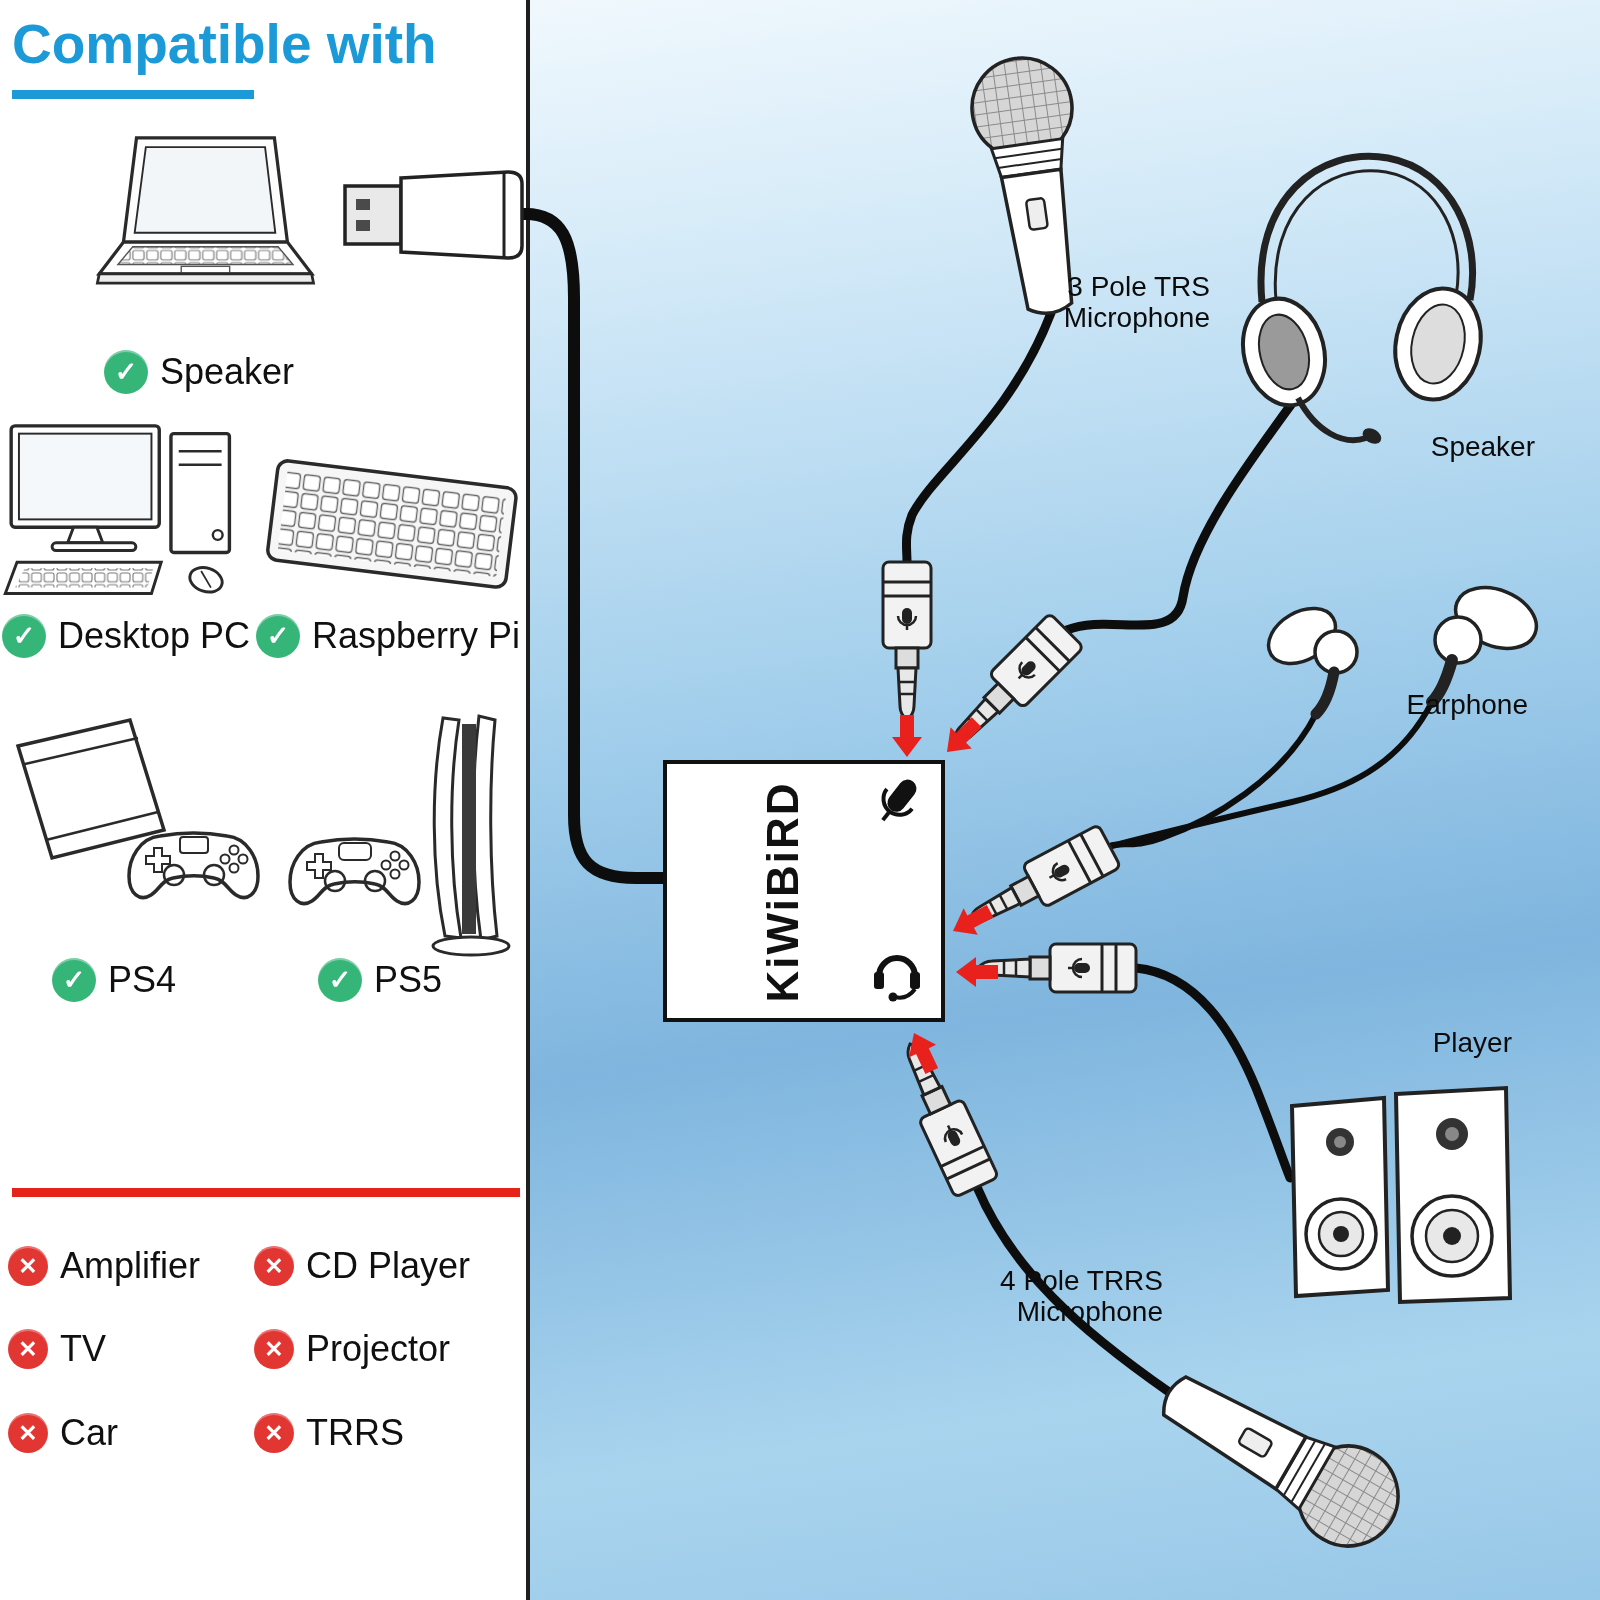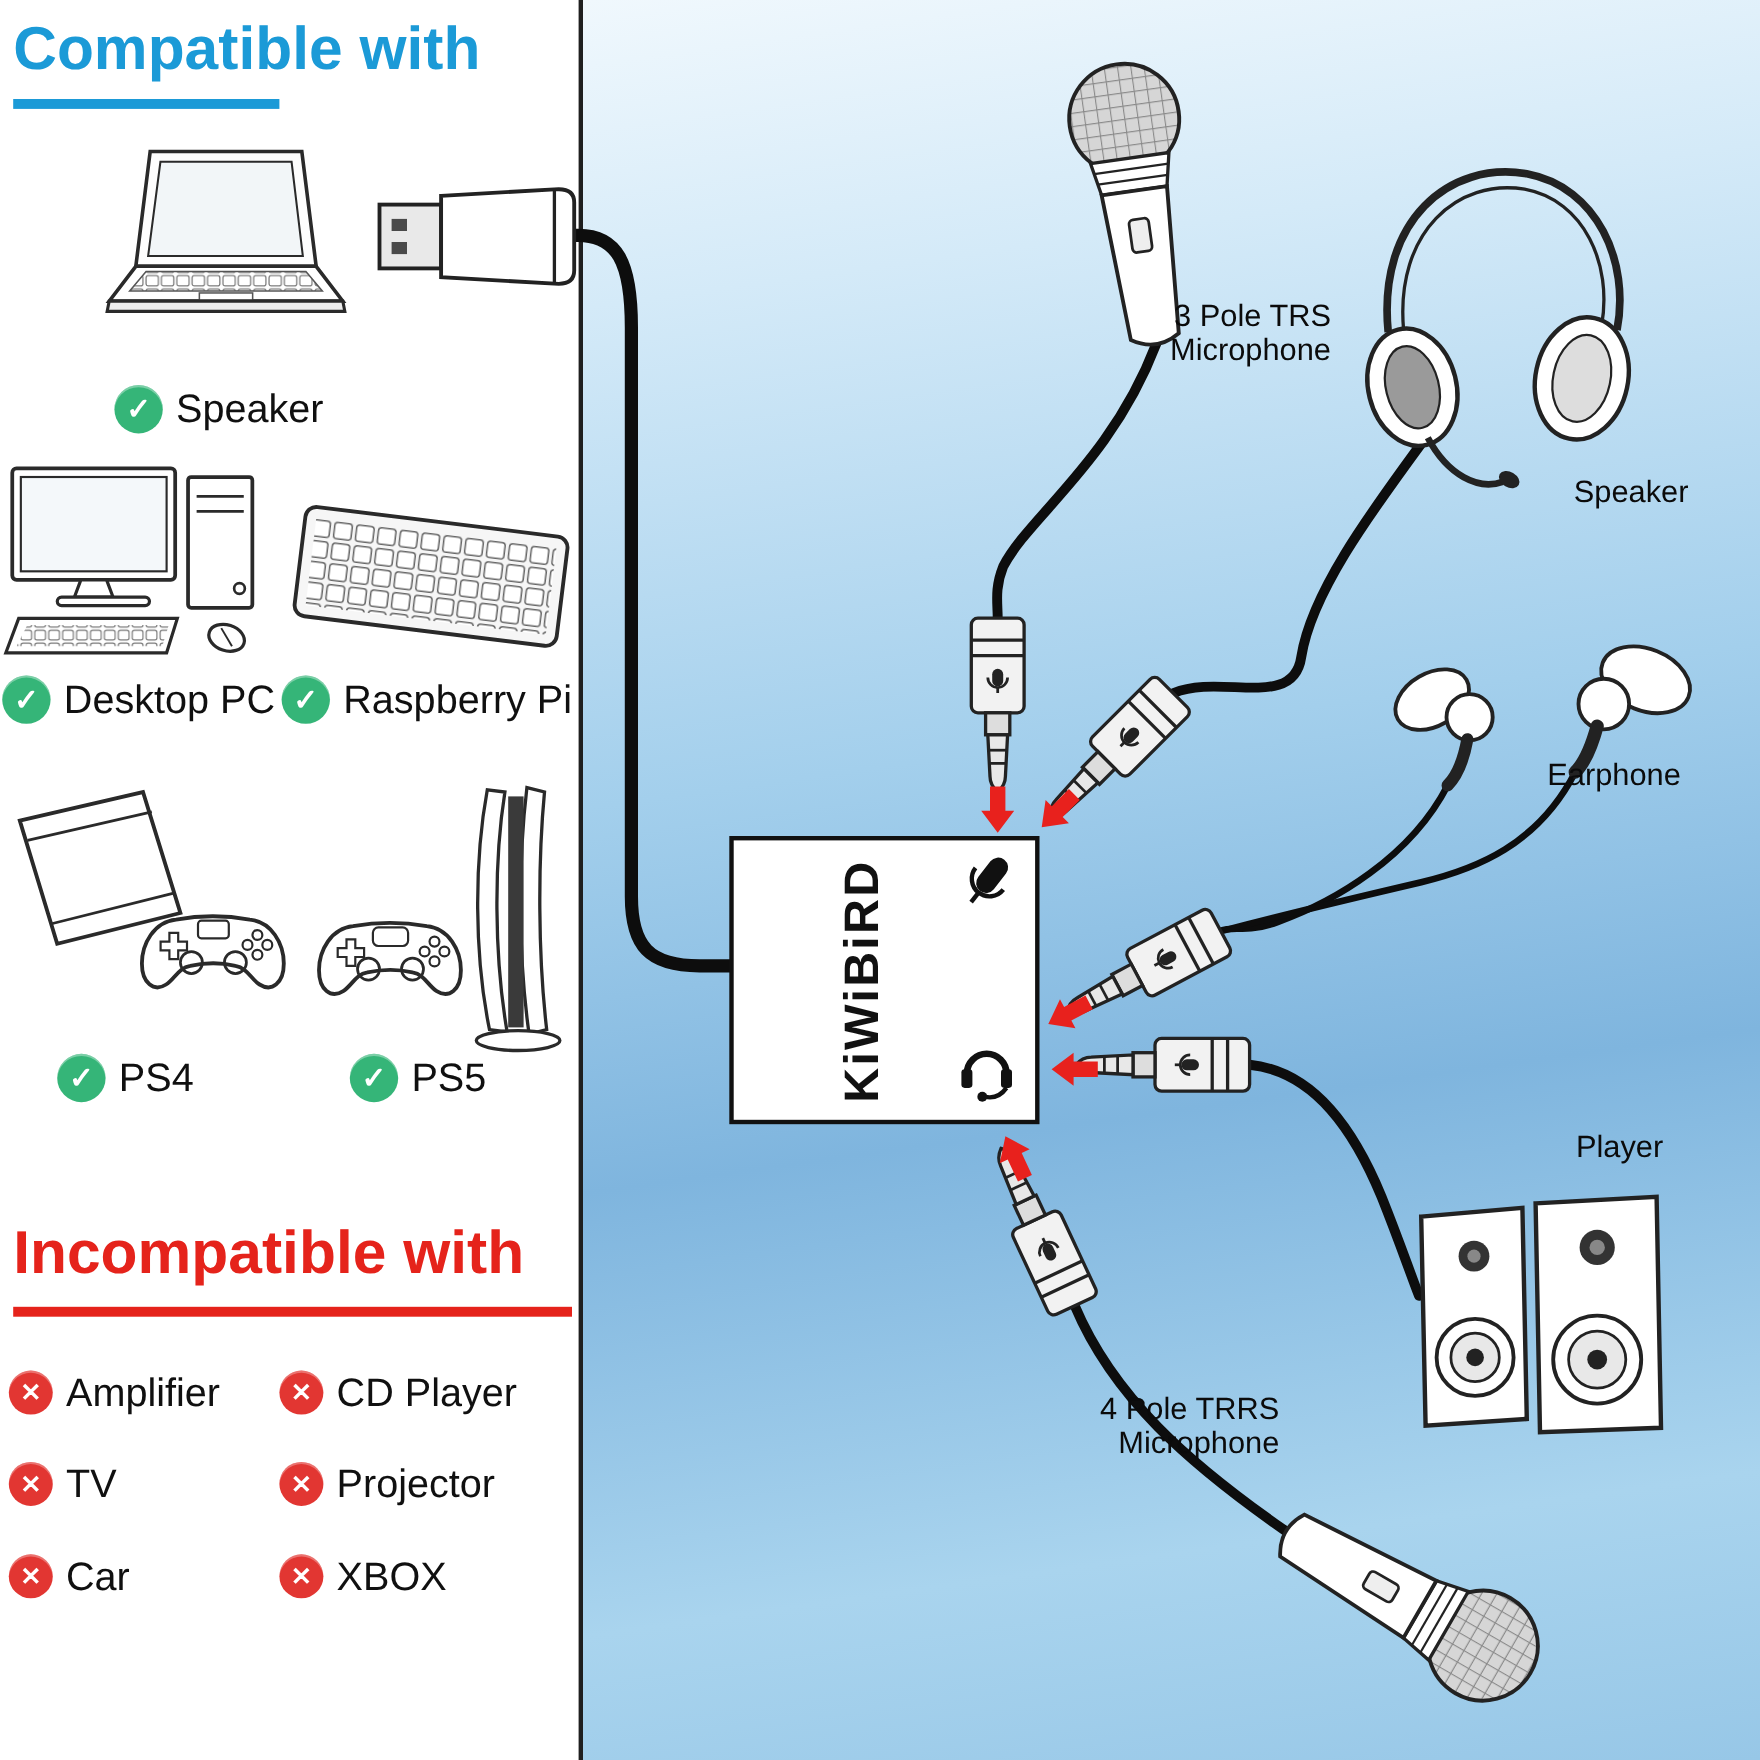--- a/index.html
+++ b/index.html
@@ -133,21 +133,20 @@
 
     <div class="item" style="left:52px;top:958px">
       <span class="badge green">✓</span>
       <span>PS4</span>
     </div>
     <div class="item" style="left:318px;top:958px">
       <span class="badge green">✓</span>
       <span>PS5</span>
     </div>
 
-    <div class="title red" style="left:12px;top:1106px">Incompatible with</div>
     <div class="rule red" style="left:12px;top:1188px;width:508px"></div>
 
     <div class="item" style="left:8px;top:1245px">
       <span class="badge red">✕</span>
       <span>Amplifier</span>
     </div>
     <div class="item" style="left:254px;top:1245px">
       <span class="badge red">✕</span>
       <span>CD Player</span>
     </div>
@@ -158,21 +157,21 @@
     <div class="item" style="left:254px;top:1328px">
       <span class="badge red">✕</span>
       <span>Projector</span>
     </div>
     <div class="item" style="left:8px;top:1412px">
       <span class="badge red">✕</span>
       <span>Car</span>
     </div>
     <div class="item" style="left:254px;top:1412px">
       <span class="badge red">✕</span>
-      <span>XBOX</span>
+      <span>TRRS</span>
     </div>
   </div>
 
   <svg class="overlay" width="1600" height="1600" viewBox="0 0 1600 1600">
     <defs>
       <pattern id="mesh" width="12" height="12" patternUnits="userSpaceOnUse">
         <rect width="12" height="12" fill="#d6d6d6"></rect>
         <path d="M0,0 H12 M0,0 V12" stroke="#8a8a8a" stroke-width="2"></path>
       </pattern>
       <g id="plug">

